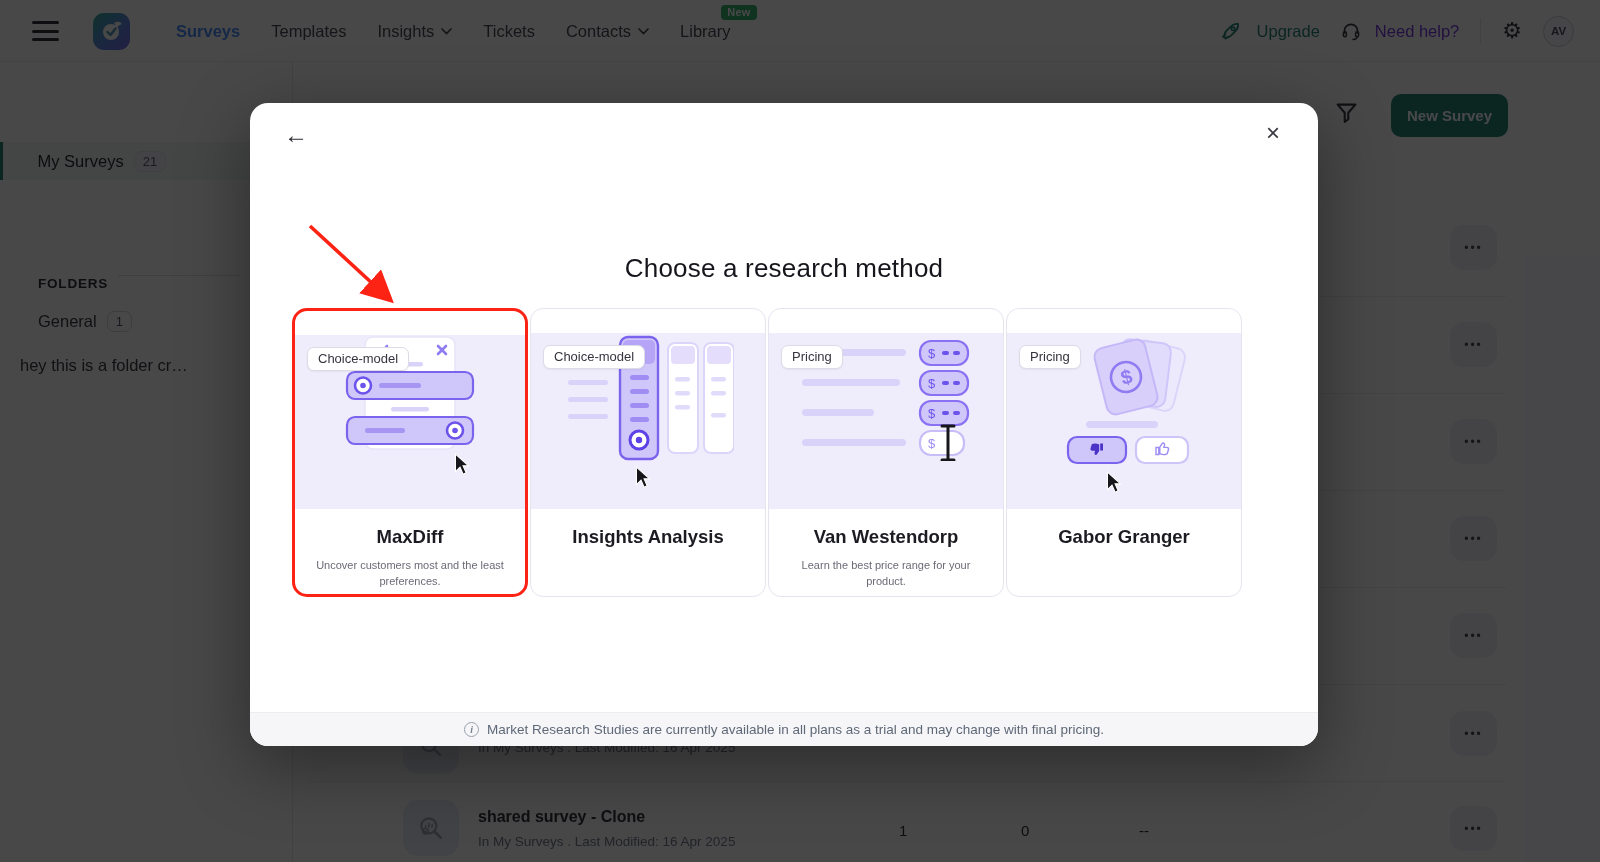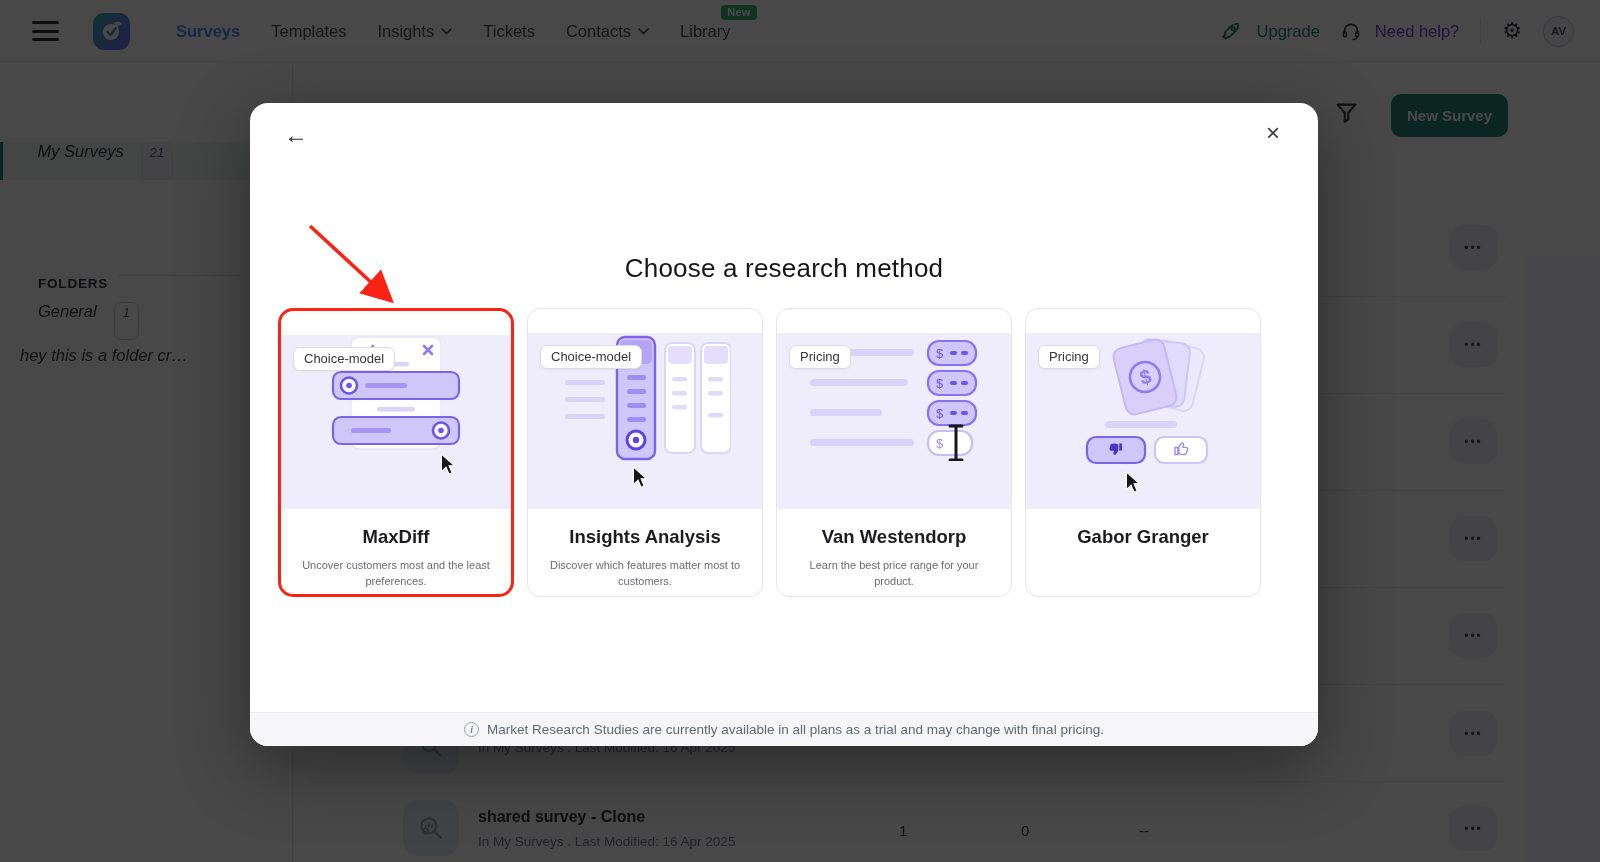--- a/index.html
+++ b/index.html
@@ -30,21 +30,21 @@
   .new-badge{position:absolute;top:-17px;right:-26px;background:var(--badge-green);color:#fff;font-size:11px;font-weight:700;padding:1px 6px 2px;border-radius:4px;letter-spacing:.2px;}
   .nav-right{position:absolute;right:26px;top:0;height:62px;display:flex;align-items:center;gap:21px;}
   .upgrade{display:flex;align-items:center;gap:17px;color:var(--accent-teal);font-weight:400;font-size:16.5px;cursor:pointer;}
   .need-help{display:flex;align-items:center;gap:14px;color:#6d28d9;font-size:16.5px;cursor:pointer;justify-content:center;}
   .nav-divider{width:1px;height:26px;background:#e3e3e8;}
   .gear{font-size:22px;color:#2a2a33;line-height:1;cursor:pointer;}
   .avatar{width:31px;height:31px;border-radius:50%;border:1.5px solid #c7cad2;background:#f5f6f9;color:#3c4250;font-size:11.5px;font-weight:700;display:flex;align-items:center;justify-content:center;cursor:pointer;}
 
   
   .sidebar{position:absolute;left:0;top:62px;width:293px;height:800px;background:#ffffff;border-right:1px solid #e9e9ed;z-index:1;}
-  .side-item{position:absolute;left:0;width:293px;height:38px;display:flex;padding-left:38px;gap:17px;font-size:16.5px;color:#2b2b33;cursor:pointer;font-style:italic;}
+  .side-item{position:absolute;left:0;width:293px;height:38px;display:flex;align-items:center;padding-left:38px;gap:10px;font-size:16.5px;color:#2b2b33;cursor:pointer;}
   .side-item.active{background:#eef5f2;border-left:3.5px solid var(--accent-teal);padding-left:34.5px;color:#17171e;}
   .count-pill{font-size:13px;color:#4c5260;background:#efeff3;border:1px solid #dfdfe6;border-radius:7px;padding:2px 8px;}
   .count-pill.outline{background:transparent;border:1px solid #d3d3dc;}
   .folders-head{position:absolute;left:38px;width:224px;display:flex;align-items:center;gap:10px;}
   .folders-label{font-size:13.5px;font-weight:700;letter-spacing:.8px;color:#1d1d24;margin-top:16px;}
   .folders-line{flex:1;height:1px;background:#dcdce2;}
   .folders-plus{font-size:20px;color:#2b2b33;cursor:pointer;line-height:1;}
 
   
   .content{position:absolute;left:294px;top:62px;width:1306px;height:800px;background:#fdfdfe;z-index:1;}
@@ -58,21 +58,21 @@
   .row-num{position:absolute;font-size:15px;color:#23232b;}
 
   
   .overlay{position:absolute;inset:0;background:rgba(8,8,10,0.74);z-index:50;}
 
   
   .modal{position:absolute;left:250px;top:103px;width:1068px;height:643px;background:#fff;border-radius:18px;box-shadow:0 20px 70px rgba(0,0,0,.4);z-index:60;}
   .back-btn{position:absolute;left:34px;top:20px;font-size:24px;color:#2b2b33;cursor:pointer;line-height:1;}
   .close-btn{position:absolute;right:38px;top:18px;font-size:24px;color:#3a3a42;cursor:pointer;line-height:1;}
   .modal-title{position:absolute;left:0;top:150px;width:100%;text-align:center;font-size:26px;font-weight:500;color:#15151c;letter-spacing:.2px;}
-  .cards{position:absolute;left:28px;top:205px;display:flex;gap:13px;}
+  .cards{position:absolute;left:42px;top:205px;display:flex;gap:2px;}
   .card{width:236px;height:289px;border:1px solid #e6e4ef;border-radius:13px;background:#fff;overflow:hidden;cursor:pointer;position:relative;}
   .card.highlighted{border:3px solid var(--highlight-red);border-radius:15px;}
   .ill{position:relative;height:176px;background:var(--purple-bg);}
   .card.highlighted .ill{height:174px;}
   .tag{position:absolute;left:12px;top:12px;background:#fff;border:1px solid #dddbe6;border-radius:7px;padding:3px 10px 4px;font-size:13px;color:#35353f;box-shadow:0 1px 2px rgba(30,30,60,.06);z-index:2;}
   .ill svg.pic{display:block;margin:24px auto 0;}
   .cursor-arrow{position:absolute;z-index:3;}
   .card-title{margin-top:17px;text-align:center;font-size:18.5px;font-weight:700;color:#1b1b22;}
   .card-desc{margin:9px 16px 0;text-align:center;font-size:11px;line-height:1.47;color:var(--gray-text);}
   .modal-footer{position:absolute;left:0;bottom:0;width:100%;height:34px;background:#f6f6f8;border-top:1px solid #ededf0;border-radius:0 0 18px 18px;display:flex;align-items:center;justify-content:center;gap:8px;}
@@ -278,21 +278,20 @@
             <rect x="145" y="13" width="24" height="18" rx="4" fill="#E4DEFC"></rect>
             <rect x="149" y="44" width="15" height="4.5" rx="2.2" fill="#E0DAFB"></rect>
             <rect x="149" y="58" width="15" height="4.5" rx="2.2" fill="#E0DAFB"></rect>
             <rect x="149" y="80" width="15" height="4.5" rx="2.2" fill="#E0DAFB"></rect>
           </svg>
           <svg class="cursor-arrow" style="left:103px;top:133px;" width="18" height="24" viewBox="0 0 14 22">
             <path d="M1 1 L1 17 L5.2 13 L8 19.5 L10.8 18.2 L8 11.8 L13 11.8 Z" fill="#17171b" stroke="#ffffff" stroke-width="1"></path>
           </svg>
         </div>
         <div class="card-title">Insights Analysis</div>
-        <div class="card-desc">Discover which features matter most to customers.</div>
       </div>
 
       <div class="card">
         <div class="ill">
           <span class="tag">Pricing</span>
           <svg class="pic" width="180" height="128" viewBox="0 0 180 128">
             <rect x="6" y="16" width="104" height="7" rx="3.5" fill="#D9D3FA"></rect>
             <rect x="6" y="46" width="98" height="7" rx="3.5" fill="#D9D3FA"></rect>
             <rect x="6" y="76" width="72" height="7" rx="3.5" fill="#D9D3FA"></rect>
             <rect x="6" y="106" width="104" height="7" rx="3.5" fill="#D9D3FA"></rect>

